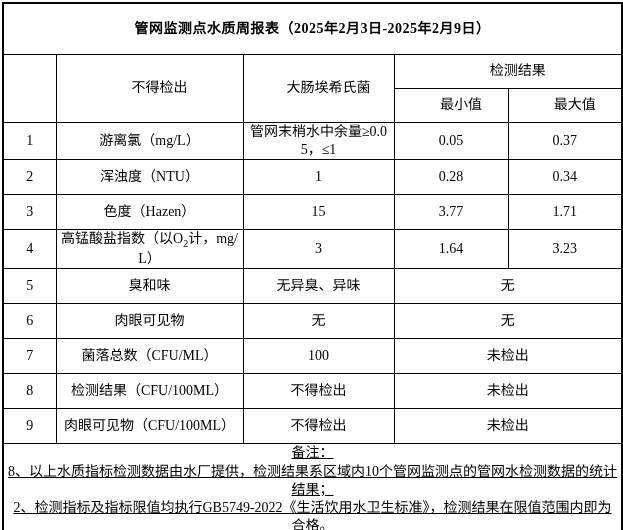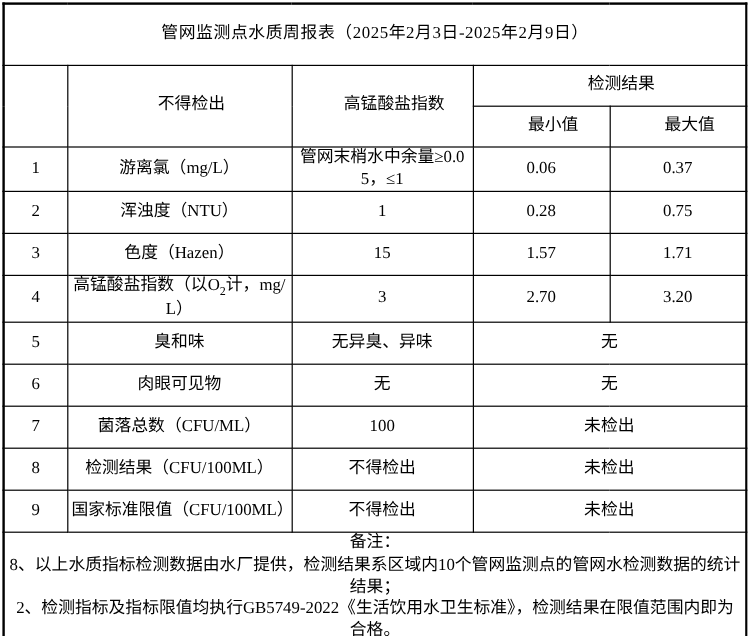--- a/index.html
+++ b/index.html
@@ -23,34 +23,34 @@
     vertical-align: middle;
     padding: 0 3px;
     font-size: 14px;
     line-height: 1.3;
     overflow: hidden;
     word-break: break-all;
   }
   .title-cell {
     height: 50px;
     font-size: 17px;
-    font-weight: normal;
+    font-weight: bold;
     letter-spacing: 0.5px;
   }
   .header-row td { height: 33px; padding-left: 23px; }
   .data-row td { height: 34px; }
   .notes-cell {
     height: 88px;
     text-align: left;
     vertical-align: top;
     padding: 3px 5px;
     font-size: 14px;
     line-height: 1.42;
   }
-  .notes-cell p { margin: 0; }
+  .notes-cell p { margin: 0; text-decoration: underline; }
   sub { font-size: 10px; }
 </style>
 </head>
 <body>
 
 <table class="report-table">
   <colgroup>
     <col style="width:53px">
     <col style="width:187px">
     <col style="width:151px">
@@ -59,55 +59,55 @@
   </colgroup>
 
   <tbody>
       <tr>
     <td class="title-cell" colspan="5">管网监测点水质周报表（2025年2月3日-2025年2月9日）</td>
   </tr>
 
   <tr class="header-row">
     <td rowspan="2"></td>
     <td rowspan="2">不得检出</td>
-    <td rowspan="2">高锰酸盐指数</td>
+    <td rowspan="2">大肠埃希氏菌</td>
     <td colspan="2">检测结果</td>
   </tr>
   <tr class="header-row">
     <td>最小值</td>
     <td>最大值</td>
   </tr>
 
   <tr class="data-row">
     <td>1</td>
     <td>游离氯（mg/L）</td>
     <td>管网末梢水中余量≥0.05，≤1</td>
-    <td>0.06</td>
+    <td>0.05</td>
     <td>0.37</td>
   </tr>
   <tr class="data-row">
     <td>2</td>
     <td>浑浊度（NTU）</td>
     <td>1</td>
     <td>0.28</td>
-    <td>0.75</td>
+    <td>0.34</td>
   </tr>
   <tr class="data-row">
     <td>3</td>
     <td>色度（Hazen）</td>
     <td>15</td>
-    <td>1.57</td>
+    <td>3.77</td>
     <td>1.71</td>
   </tr>
   <tr class="data-row">
     <td>4</td>
     <td><span>高锰酸盐指数（以O</span><sub>2</sub><span>计，mg/L）</span></td>
     <td>3</td>
-    <td>2.70</td>
-    <td>3.20</td>
+    <td>1.64</td>
+    <td>3.23</td>
   </tr>
 
   <tr class="data-row">
     <td>5</td>
     <td>臭和味</td>
     <td>无异臭、异味</td>
     <td colspan="2">无</td>
   </tr>
   <tr class="data-row">
     <td>6</td>
@@ -122,21 +122,21 @@
     <td colspan="2">未检出</td>
   </tr>
   <tr class="data-row">
     <td>8</td>
     <td>检测结果（CFU/100ML）</td>
     <td>不得检出</td>
     <td colspan="2">未检出</td>
   </tr>
   <tr class="data-row">
     <td>9</td>
-    <td>国家标准限值（CFU/100ML）</td>
+    <td>肉眼可见物（CFU/100ML）</td>
     <td>不得检出</td>
     <td colspan="2">未检出</td>
   </tr>
 
   <tr>
     <td class="notes-cell" colspan="5">
       <p>备注：</p>
       <p>8、以上水质指标检测数据由水厂提供，检测结果系区域内10个管网监测点的管网水检测数据的统计结果；</p>
       <p>2、检测指标及指标限值均执行GB5749-2022《生活饮用水卫生标准》，检测结果在限值范围内即为合格。</p>
     </td>

